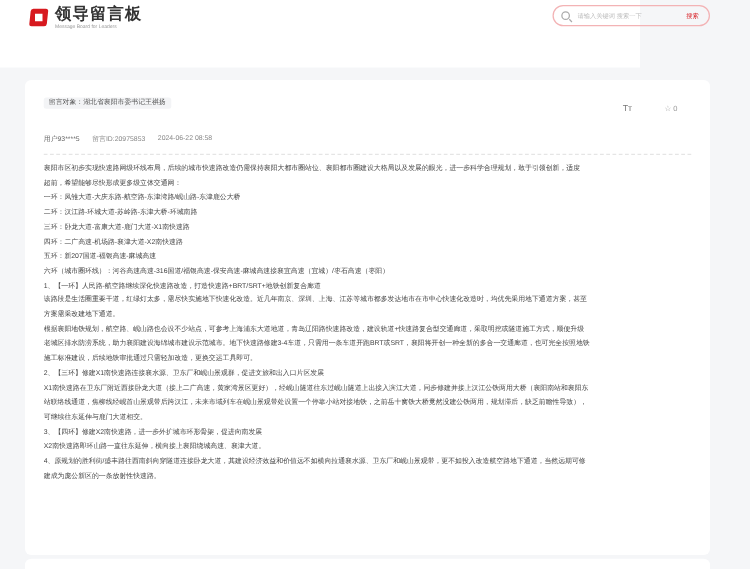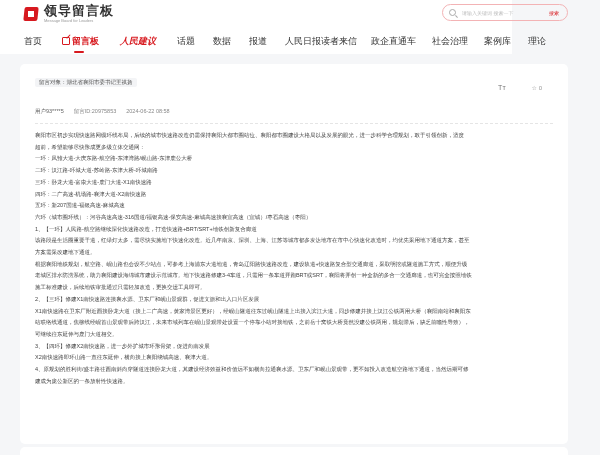--- a/index.html
+++ b/index.html
@@ -70,33 +70,20 @@
     <span class="logo-text">
       <span class="logo-title">领导留言板</span>
       <span class="logo-sub">Message Board for Leaders</span>
     </span>
   </div>
   <div class="search">
     <span class="search-icon"></span>
     <input class="search-input" placeholder="请输入关键词 搜索一下" style="">
     <span class="search-btn">搜索</span>
   </div>
-  <div class="nav">
-    <span class="nav-item" style="left:24px">首页</span>
-    <span class="nav-item active" style="left:62px"><span class="edit-icon"></span><span>留言板</span><span class="underline"></span></span>
-    <span class="nav-item renmin" style="left:120px">人民建议</span>
-    <span class="nav-item" style="left:177px">话题</span>
-    <span class="nav-item" style="left:213px">数据</span>
-    <span class="nav-item" style="left:249px">报道</span>
-    <span class="nav-item" style="left:285px">人民日报读者来信</span>
-    <span class="nav-item" style="left:371px">政企直通车</span>
-    <span class="nav-item" style="left:432px">社会治理</span>
-    <span class="nav-item" style="left:484px">案例库</span>
-    <span class="nav-item" style="left:528px">理论</span>
-  </div>
 </div>
 
 <div class="content-card">
   <div class="target">留言对象：湖北省襄阳市委书记王祺扬</div>
   <div class="tools">
     <span>Tт</span>
     <span class="fav"><span>☆</span> <span>0</span></span>
   </div>
   <div class="meta">
     <span class="user">用户93****5</span>

